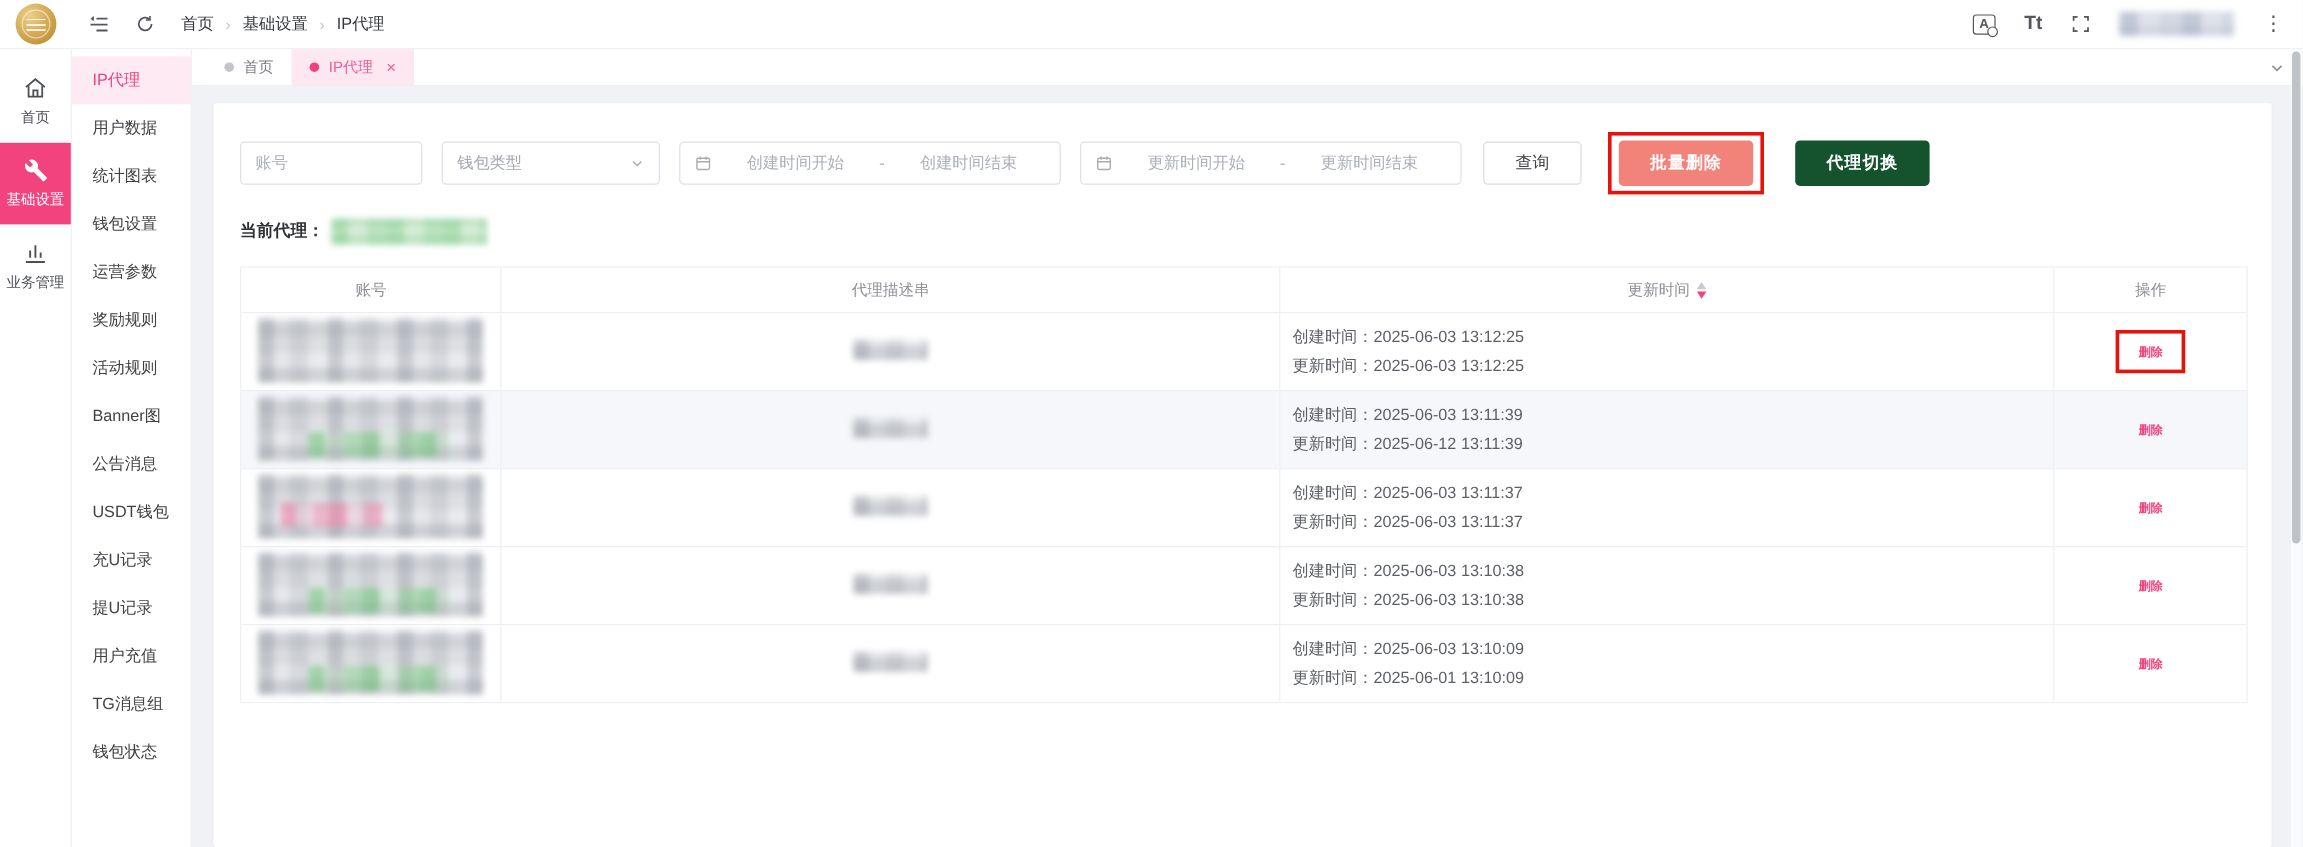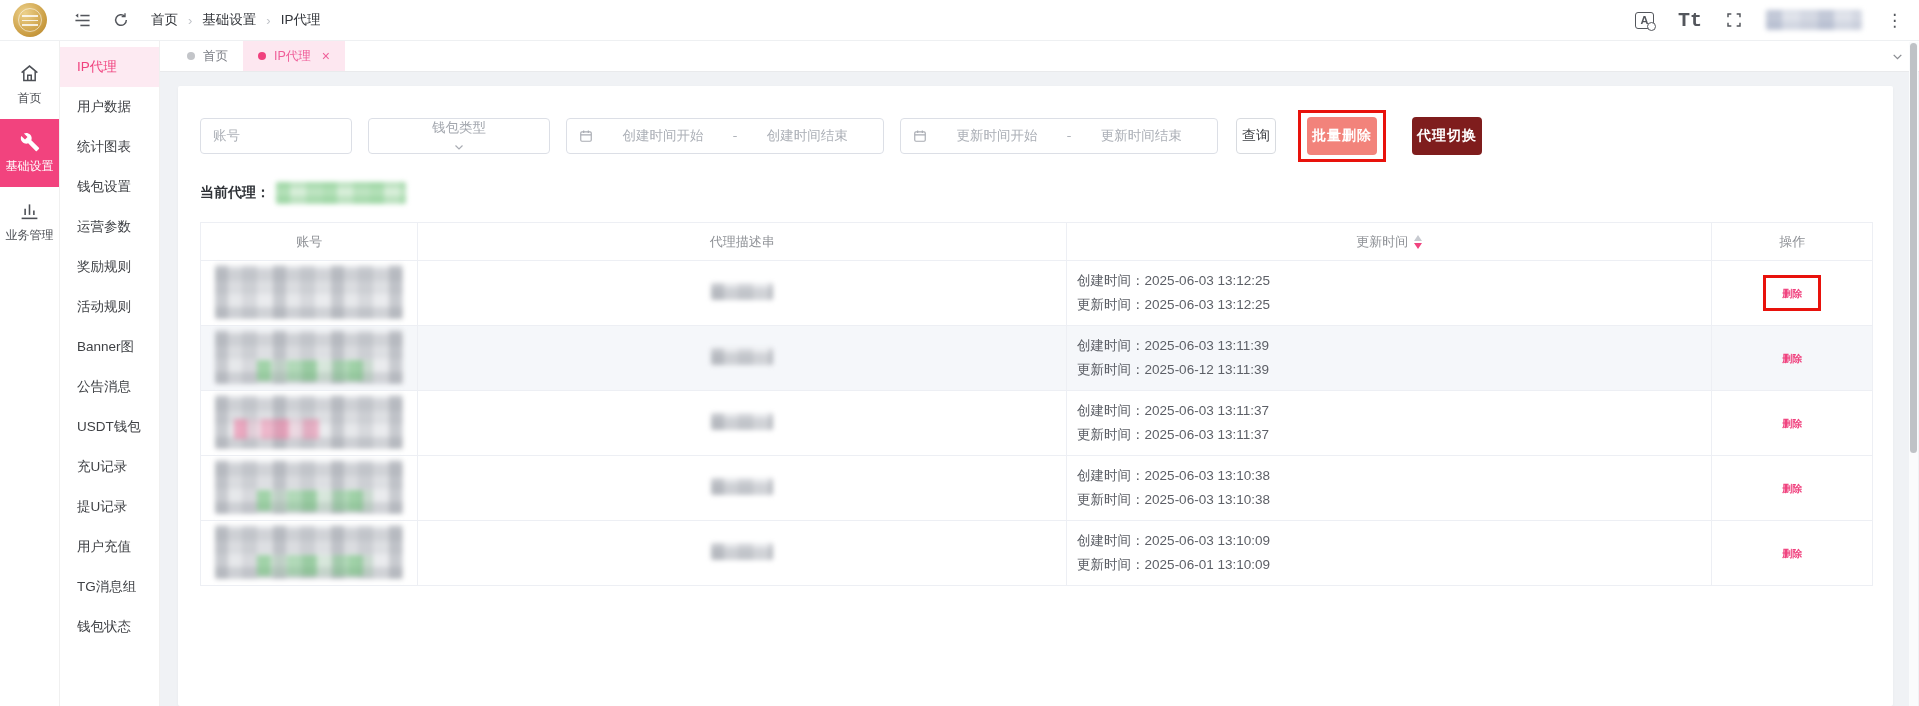--- a/index.html
+++ b/index.html
@@ -18,21 +18,21 @@
     background:repeating-linear-gradient(0deg, rgba(255,255,255,.8) 0 1.5px, transparent 1.5px 4.5px); }
   .tb-left { display:flex; align-items:center; gap:22px; margin-left:14px; }
   .tb-icon { color:#53565c; display:inline-flex; align-items:center; cursor:pointer; }
   .breadcrumb { display:flex; align-items:center; font-size:13.5px; color:#33363b; gap:10px; }
   .crumb-sep { color:#c0c3c8; font-size:13px; }
   .tb-right { margin-left:auto; display:flex; align-items:center; gap:24px; margin-right:16px; color:#4b4d52; }
   .translate-box { width:19px; height:17px; border:1.5px solid #53565c; border-radius:3px; font-size:11px;
     display:flex; align-items:center; justify-content:center; position:relative; font-weight:bold; }
   .translate-box::after { content:""; position:absolute; right:-3px; bottom:-3px; width:7px; height:7px;
     border:1.5px solid #53565c; border-radius:50%; background:#fff; }
-  .font-size-glyph { font-size:20px; font-weight:bold; font-family:Liberation Mono, monospace; }
+  .font-size-glyph { font-size:16px; font-weight:bold; font-family:Liberation Sans, sans-serif; }
   .user-mosaic { width:96px; height:20px; }
   .kebab { font-size:17px; letter-spacing:0; }
   
   .body-row { display:flex; height:665px; }
   .rail { width:60px; flex:0 0 60px; background:#fff; border-right:1px solid #f0f0f0; padding-top:9px; }
   .rail-item { display:flex; flex-direction:column; align-items:center; gap:6px; padding:13px 0 12px; color:#4c4f55; font-size:12px; cursor:pointer; }
   .rail-item.active { background:#f2437e; color:#fff; }
   .rail-item svg { display:block; }
   .submenu { width:100px; flex:0 0 100px; background:#fff; border-right:1px solid #f0f0f0; padding-top:6px; }
   .submenu-item { height:40px; line-height:40px; padding-left:17px; font-size:13.5px; color:#3f4145; cursor:pointer; white-space:nowrap; }
@@ -46,31 +46,31 @@
   .tab.active .dot { background:#f0417e; }
   .tab .close { color:#ef5e99; font-size:14px; margin-left:3px; }
   .tab-first { margin-left:12px; }
   .tab-chevron { margin-left:auto; width:44px; display:flex; align-items:center; justify-content:center; color:#8a8d92; cursor:pointer; }
   
   .content { flex:1; padding:14px 26px 0 18px; min-height:0; }
   .card { background:#fff; height:100%; border-radius:2px; padding:24px 20px 0 22px; box-shadow:0 1px 3px rgba(0,0,0,.04); overflow:hidden; }
   .filters { display:flex; align-items:center; gap:16px; flex-wrap:nowrap; }
   .input { height:36px; border:1px solid #dcdfe6; border-radius:4px; display:flex; align-items:center; padding:0 12px; font-size:13.5px; color:#acb0b7; background:#fff; }
   .input-account { width:152px; }
-  .select { width:182px; justify-content:space-between; color:#a3a7ae; cursor:pointer;flex-direction:column; }
+  .select { width:182px; justify-content:space-between; color:#a3a7ae; cursor:pointer; }
   .daterange { width:318px; gap:6px; cursor:pointer;font-family:Liberation Serif, serif; }
   .daterange .ph { flex:1; text-align:center; white-space:nowrap; }
   .range-sep { color:#acb0b7; }
   .cal-icon, .chev-icon { color:#a9acb3; display:inline-flex; }
-  .btn { height:38px; border:none; border-radius:4px; font-size:14px; display:inline-flex; align-items:center; padding:0 5px; cursor:pointer; white-space:nowrap;
+  .btn { height:38px; border:none; border-radius:4px; font-size:14px; display:inline-flex; align-items:center; padding:0 26px; cursor:pointer; white-space:nowrap;
     font-family:"Liberation Sans","DejaVu Sans",sans-serif; }
   .btn-search { height:36px; background:#fff; border:1px solid #d8dbe0; color:#3f4145; margin-left:2px; }
   .annotation-box { border:3px solid #e8120c; padding:4px 6px; margin-left:6px; display:inline-flex; }
   .btn-batch { background:#f2837b; color:#fff; font-weight:bold; letter-spacing:1px;text-align:right; }
-  .btn-proxy { background:#7f1d1d; color:#fff; font-weight:bold; letter-spacing:1px; margin-left:10px; }
+  .btn-proxy { background:#14532d; color:#fff; font-weight:bold; letter-spacing:1px; margin-left:10px; }
   .current-agent { margin-top:20px; display:flex; align-items:center; font-size:14px; color:#2f3237; font-weight:600; }
   .agent-mosaic { width:130px; height:22px; margin-left:6px; }
   
   table.grid { width:100%; border-collapse:collapse; margin-top:18px; table-layout:fixed; }
   .grid th { height:38px; font-size:13px; color:#8d9095; font-weight:normal; border:1px solid #edeff4; background:#fff; }
   .grid td { height:65px; border:1px solid #edeff4; font-size:13.5px; color:#5c5f66; }
   .col-acct { width:13%; } .col-desc { width:38.8%; } .col-time { width:38.6%; } .col-act { width:9.6%; }
   td.cell-time { padding-left:10px; line-height:24px; }
   td.cell-center { text-align:center; }
   tr.highlighted td { background:#f5f7fa; }

